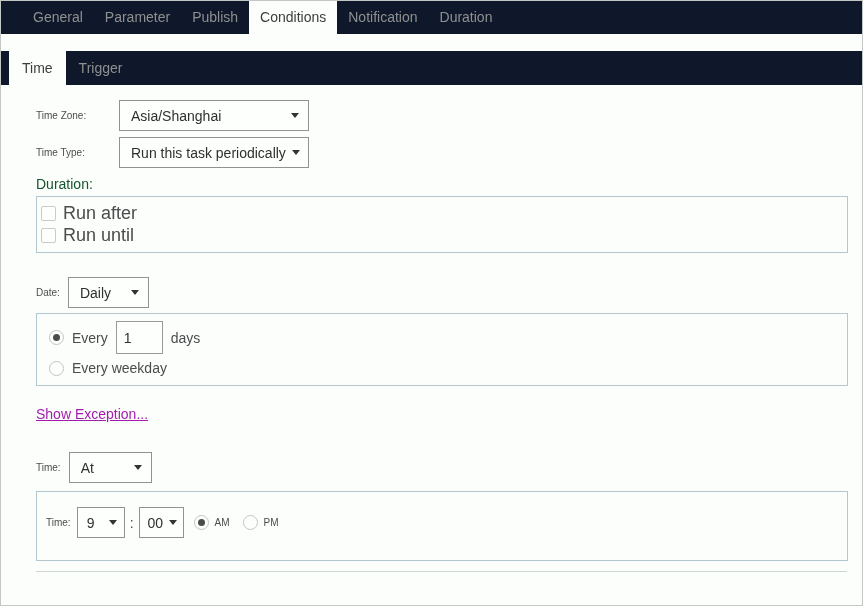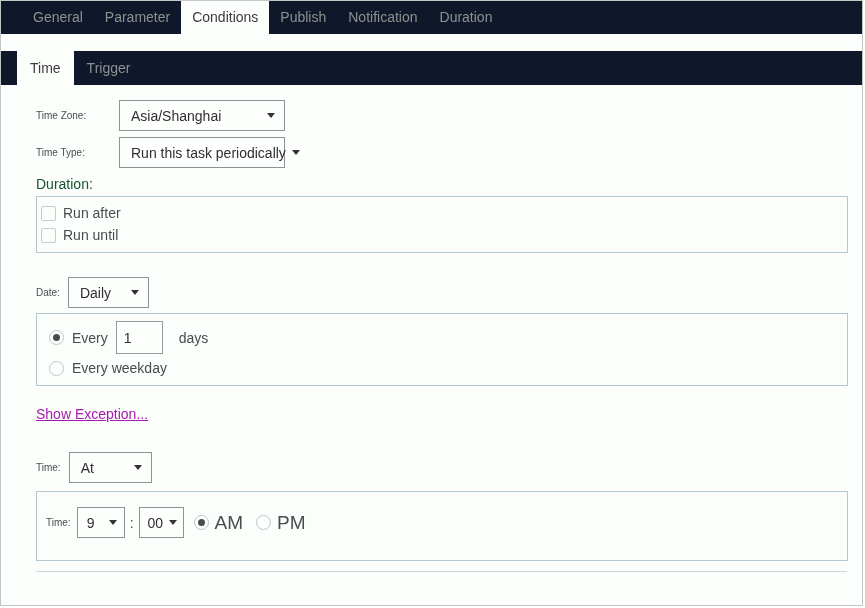--- a/index.html
+++ b/index.html
@@ -25,21 +25,21 @@
     padding:0 11px;
     font-size:14px;
     color:#8f9190;
     cursor:pointer;
     white-space:nowrap;
   }
   .tabbar .tab.active { background:#fcfefc; color:#3c3c3c; }
 
   .tab-gap { height:17px; background:#fcfefc; }
 
-  .subtabbar { height:34px; padding-left:16px; }
+  .subtabbar { height:34px; padding-left:8px; }
   .subtabbar .tab { line-height:34px; padding:0 13px; }
 
   
   .content { padding:0 14px 0 35px; }
 
   .form-row { display:flex; align-items:center; }
   .flabel { font-size:10px; color:#4b4e4d; white-space:nowrap; }
   .label-col { width:83px; flex:none; }
   .mr8 { margin-right:8px; }
 
@@ -55,21 +55,21 @@
     border:1px solid #8f9392;
     display:flex;
     align-items:center;
     justify-content:space-between;
     padding:0 9px 0 11px;
     font-size:14px;
     color:#2f2f2f;
     cursor:pointer;
     white-space:nowrap;
   }
-  .w190 { width:166px; }
+  .w190 { width:190px; }
   .w81  { width:81px; }
   .w83  { width:83px; }
   .w48  { width:48px; padding:0 7px 0 9px; }
   .w45  { width:45px; padding:0 6px 0 8px; }
   .arrow {
     width:0; height:0; flex:none;
     border-left:4px solid transparent;
     border-right:4px solid transparent;
     border-top:5px solid #333;
     margin-left:6px;
@@ -82,21 +82,21 @@
   }
   .section-label { margin-top:8px; font-size:14px; color:#14532d; }
 
   .duration-box { margin-top:4px; padding:5px 0 6px 4px; }
   .check-row { display:flex; align-items:center; height:22px; cursor:pointer; }
   .checkbox {
     width:15px; height:15px; flex:none;
     border:1px solid #c8cbca; border-radius:2px;
     background:#fdfffd; margin-right:7px;
   }
-  .check-label { font-size:14px; color:#4a4d4c; }
+  .check-label { font-size:18px; color:#4a4d4c; }
 
   .date-box { margin-top:5px; padding:7px 0 9px 12px; }
   .radio-row { display:flex; align-items:center; }
   .radio {
     width:15px; height:15px; flex:none;
     border:1px solid #c2c5c4; border-radius:50%;
     background:#fdfffd; position:relative; cursor:pointer;
   }
   .radio.selected::after {
     content:''; position:absolute; left:3px; top:3px;
@@ -121,40 +121,40 @@
     font-size:14px;
     color:#a21caf;
     text-decoration:underline;
     cursor:pointer;
   }
 
   .time-box { margin-top:8px; padding:15px 0 22px 9px; }
   .time-inner { display:flex; align-items:center; }
   .colon { font-size:14px; color:#4a4d4c; margin:0 5px; }
   .meridiem { display:flex; align-items:center; margin-left:10px; }
-  .rlabel { font-size:19px; color:#4a4d4c; margin:0 13px 0 6px; }
+  .rlabel { font-size:10px; color:#4a4d4c; margin:0 13px 0 6px; }
 
   .divider {
     border:none;
     border-top:1px solid #ccd6d9;
     width:811px;
     margin-top:10px;
   }
   .missed-row { margin-top:9px; height:18px; }
 </style>
 </head>
 <body>
 
 <div class="page">
 
   <div class="tabbar">
     <div class="tab">General</div>
     <div class="tab">Parameter</div>
+    <div class="tab">Publish</div>
     <div class="tab active">Conditions</div>
-    <div class="tab">Publish</div>
     <div class="tab">Notification</div>
     <div class="tab">Duration</div>
   </div>
 
   <div class="tab-gap"></div>
 
   <div class="tabbar subtabbar">
     <div class="tab active">Time</div>
     <div class="tab">Trigger</div>
   </div>
@@ -199,21 +199,21 @@
         <span>Daily</span>
         <span class="arrow"></span>
       </div>
     </div>
 
     <div class="box date-box">
       <div class="radio-row">
         <span class="radio selected"></span>
         <span class="rtext">Every</span>
         <input class="num-input" type="text" value="1" style="">
-        <span class="rtext" style="margin-left:8px;text-align:right;">days</span>
+        <span class="rtext" style="margin-left:0;text-align:right;">days</span>
       </div>
       <div class="radio-row row-weekday">
         <span class="radio"></span>
         <span class="rtext">Every weekday</span>
       </div>
     </div>
 
     
     <a class="link">Show Exception...</a>
     <br>

